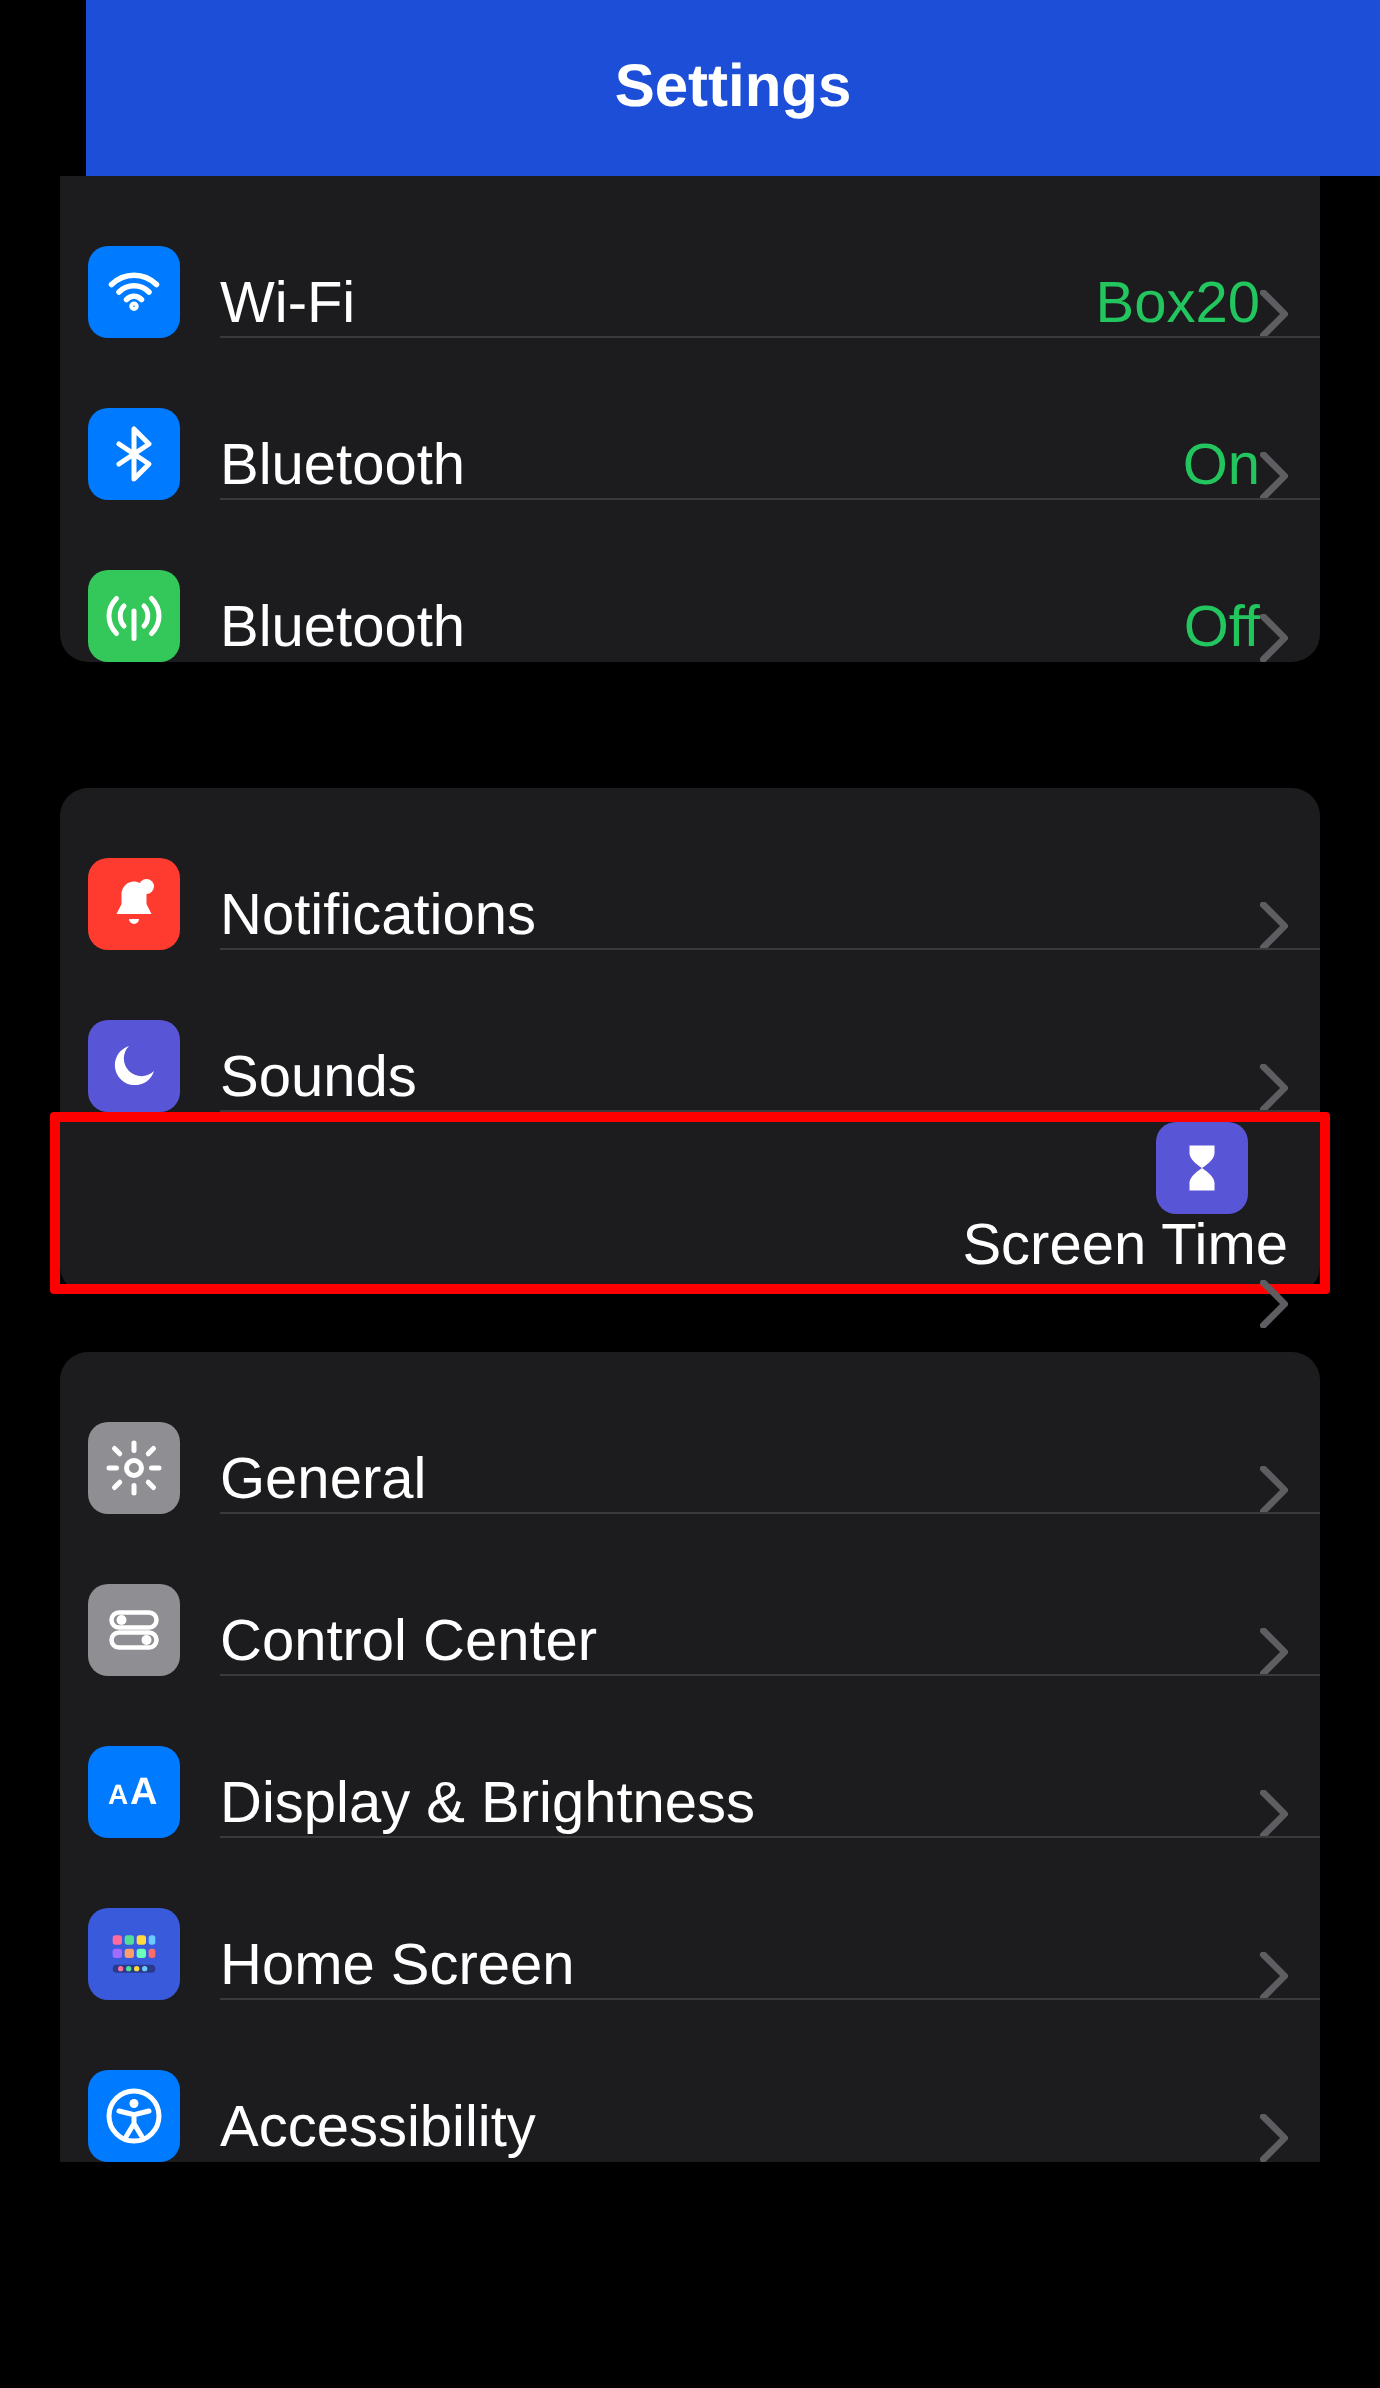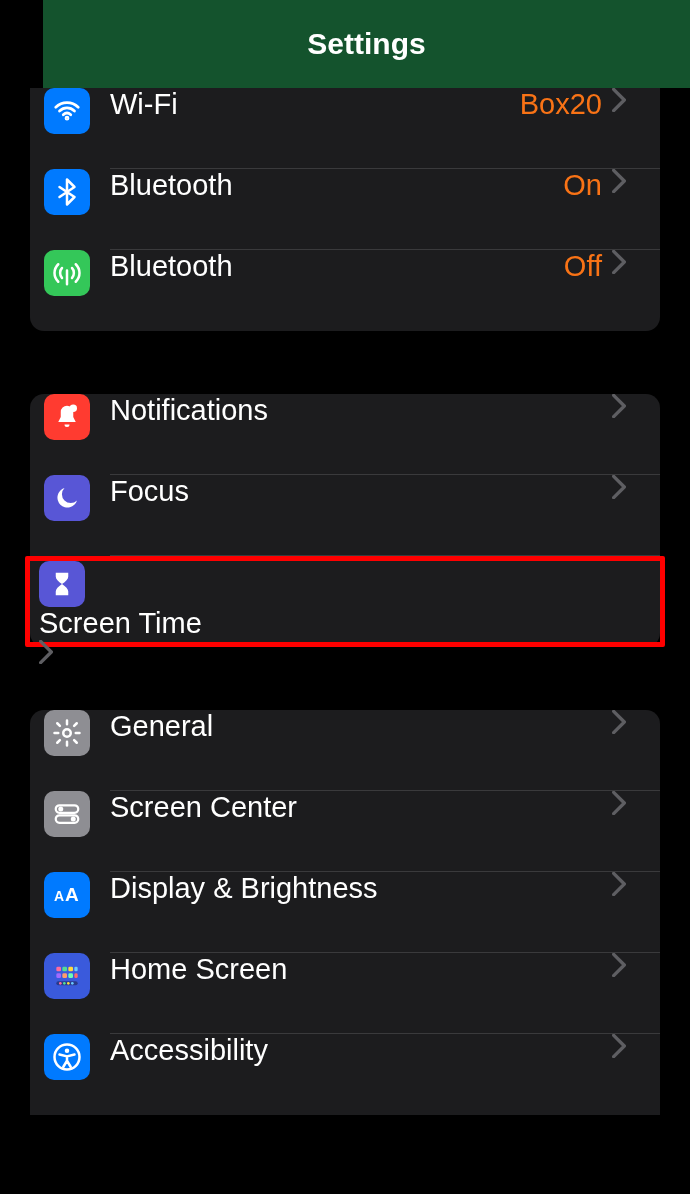--- a/index.html
+++ b/index.html
@@ -9,49 +9,49 @@
     }
     body {
       width: 690px;
       height: 1194px;
       background: #000000;
       font-family: -apple-system, "SF Pro Text", "Helvetica Neue", Arial, sans-serif;
       overflow: hidden;
     }
     .header {
       height: 88px;
-      background: #14532d;
+      background: #1d4ed8;
       display: flex;
       align-items: center;
       justify-content: center;
       margin-left: 43px;
     }
     .header-title {
       color: #ffffff;
       font-size: 30px;
       font-weight: 600;
     }
     .content {
       padding: 0 30px;
     }
     .section {
       background: #1c1c1e;
       border-radius: 14px;
-      margin-bottom: 63px;
+      margin-bottom: 29px;
     }
     .section:first-of-type {
       border-top-left-radius: 0;
       border-top-right-radius: 0;
       margin-bottom: 63px;
     }
     .row {
       display: flex;
-      align-items: flex-start;
+      align-items: flex-end;
       height: 81px;
-      padding: 0 34px 0 14px;
+      padding: 0 16px 0 14px;
       position: relative;
     }
     .row::after {
       content: "";
       position: absolute;
       left: 80px;
       right: 0;
       bottom: 0;
       height: 1px;
       background: #3a3a3c;
@@ -69,23 +69,23 @@
       margin-right: 20px;
       flex-shrink: 0;
     }
     .row-label {
       color: #ffffff;
       font-size: 29px;
       font-weight: 400;
       flex: 1;
     }
     .row-value {
-      color: #f97316;
+      color: #22c55e;
       font-size: 29px;
-      margin-right: 10px;
+      margin-right: 0;
     }
     .chevron {
       color: #5e5e62;
       flex-shrink: 0;
     }
     .highlight {
       border: 5px solid #ff0000;
       border-radius: 2px;
       margin: 0 -5px;
     }
@@ -168,21 +168,21 @@
             <path d="M1 1l8 8-8 8" stroke="currentColor" stroke-width="2.5" fill="none" stroke-linecap="round" stroke-linejoin="round"></path>
           </svg>
         </span>
     </div>
     <div class="row">
       <div class="icon-box" style="background:#5856d6">
         <svg width="30" height="30" viewBox="0 0 24 24" fill="#fff">
             <path d="M20 14A8 8 0 1110 4a7 7 0 0010 10z"></path>
           </svg>
       </div>
-      <span class="row-label">Focus</span>
+      <span class="row-label">Sounds</span>
       <span class="chevron">
           <svg width="14" height="24" viewBox="0 0 10 18">
             <path d="M1 1l8 8-8 8" stroke="currentColor" stroke-width="2.5" fill="none" stroke-linecap="round" stroke-linejoin="round"></path>
           </svg>
         </span>
     </div>
     <div class="highlight">
       <div class="row">
         <div class="icon-box" style="background:#5856d6">
           <svg width="30" height="30" viewBox="0 0 24 24" fill="#fff">
@@ -216,21 +216,21 @@
     </div>
     <div class="row">
       <div class="icon-box" style="background:#8e8e93">
         <svg width="30" height="30" viewBox="0 0 24 24" fill="none">
             <rect x="3" y="5" width="18" height="6" rx="3" stroke="#fff" stroke-width="1.8"></rect>
             <circle cx="7" cy="8" r="2" fill="#fff"></circle>
             <rect x="3" y="13" width="18" height="6" rx="3" stroke="#fff" stroke-width="1.8"></rect>
             <circle cx="17" cy="16" r="2" fill="#fff"></circle>
           </svg>
       </div>
-      <span class="row-label">Screen Center</span>
+      <span class="row-label">Control Center</span>
       <span class="chevron">
           <svg width="14" height="24" viewBox="0 0 10 18">
             <path d="M1 1l8 8-8 8" stroke="currentColor" stroke-width="2.5" fill="none" stroke-linecap="round" stroke-linejoin="round"></path>
           </svg>
         </span>
     </div>
     <div class="row">
       <div class="icon-box" style="background:#007aff">
         <svg width="32" height="30" viewBox="0 0 32 24">
             <text x="3" y="18" font-size="14" font-weight="700" fill="#fff" font-family="Arial">A</text>

